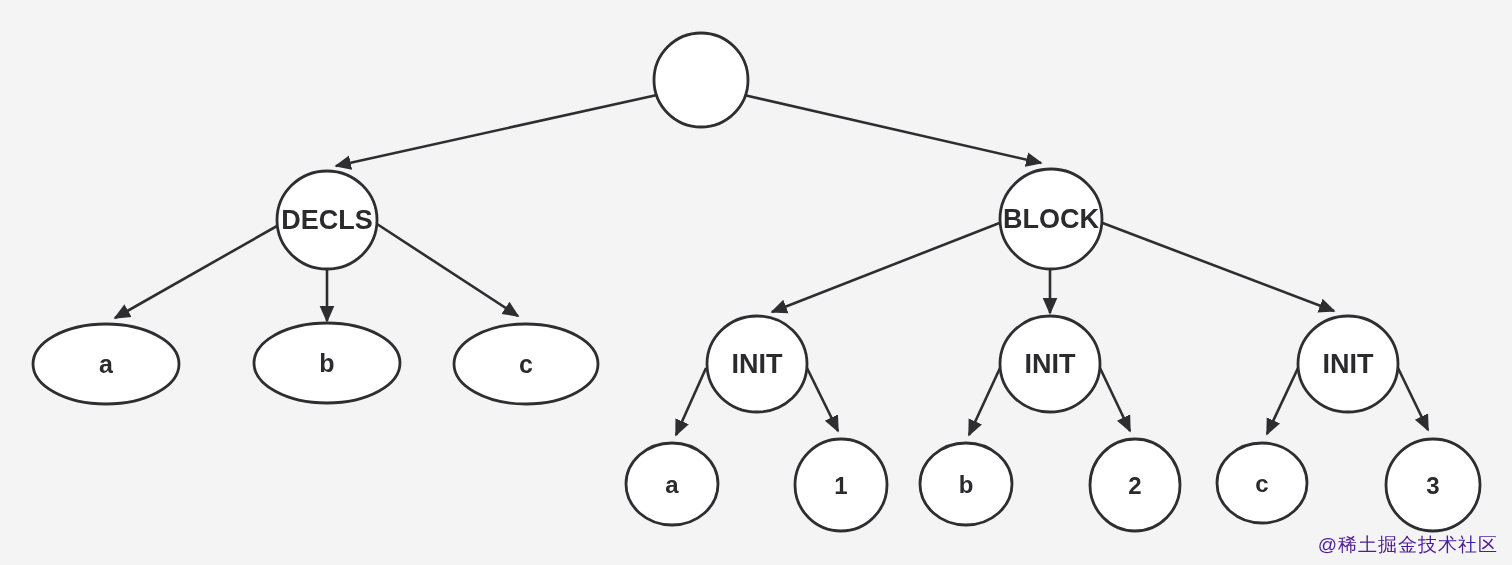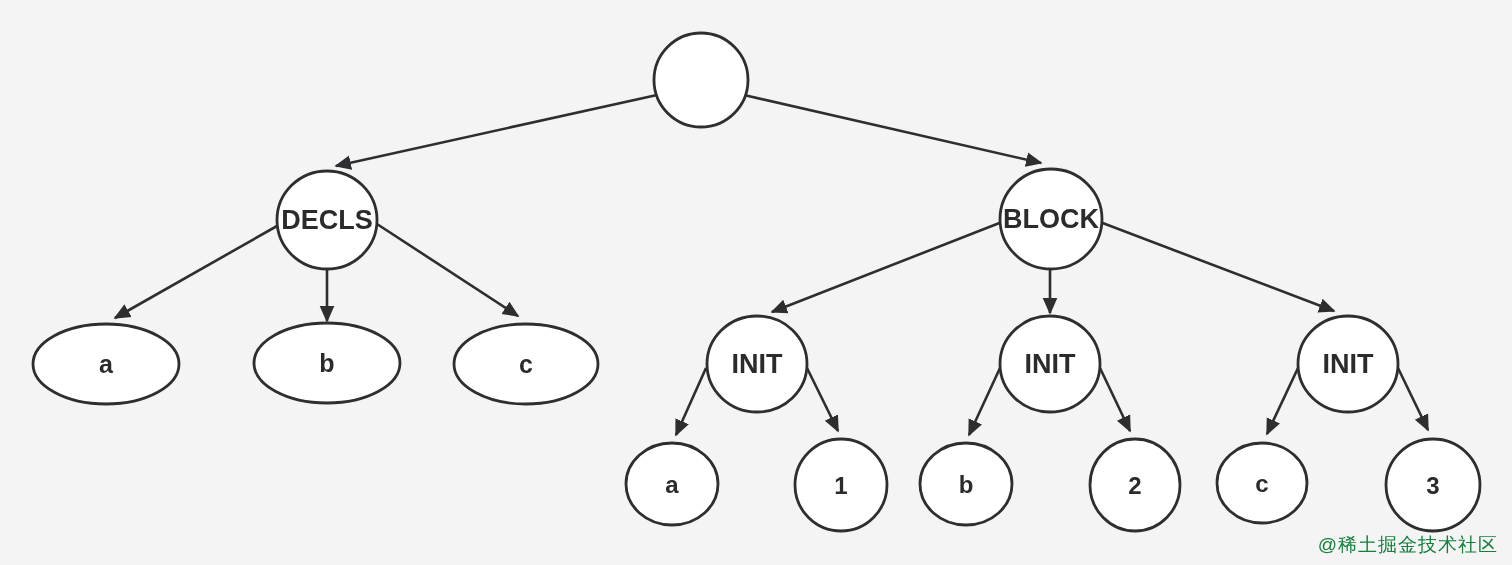--- a/index.html
+++ b/index.html
@@ -118,14 +118,14 @@
         <g>
           <ellipse cx="1262" cy="483" rx="45" ry="40" fill="#ffffff" stroke="#2e2e30" stroke-width="2.8"></ellipse>
           <text x="1262" y="483" text-anchor="middle" dominant-baseline="central" font-size="24" fill="#2b2b2d">c</text>
         </g>
         <g>
           <ellipse cx="1433" cy="485" rx="47" ry="46" fill="#ffffff" stroke="#2e2e30" stroke-width="2.8"></ellipse>
           <text x="1433" y="485" text-anchor="middle" dominant-baseline="central" font-size="24" fill="#2b2b2d">3</text>
         </g>
       </g>
   </svg>
-  <div class="watermark" style="color: #15803d;">@稀土掘金技术社区</div>
+  <div class="watermark" style="color: #4c1d95;">@稀土掘金技术社区</div>
 </div>
 
 </body></html>

